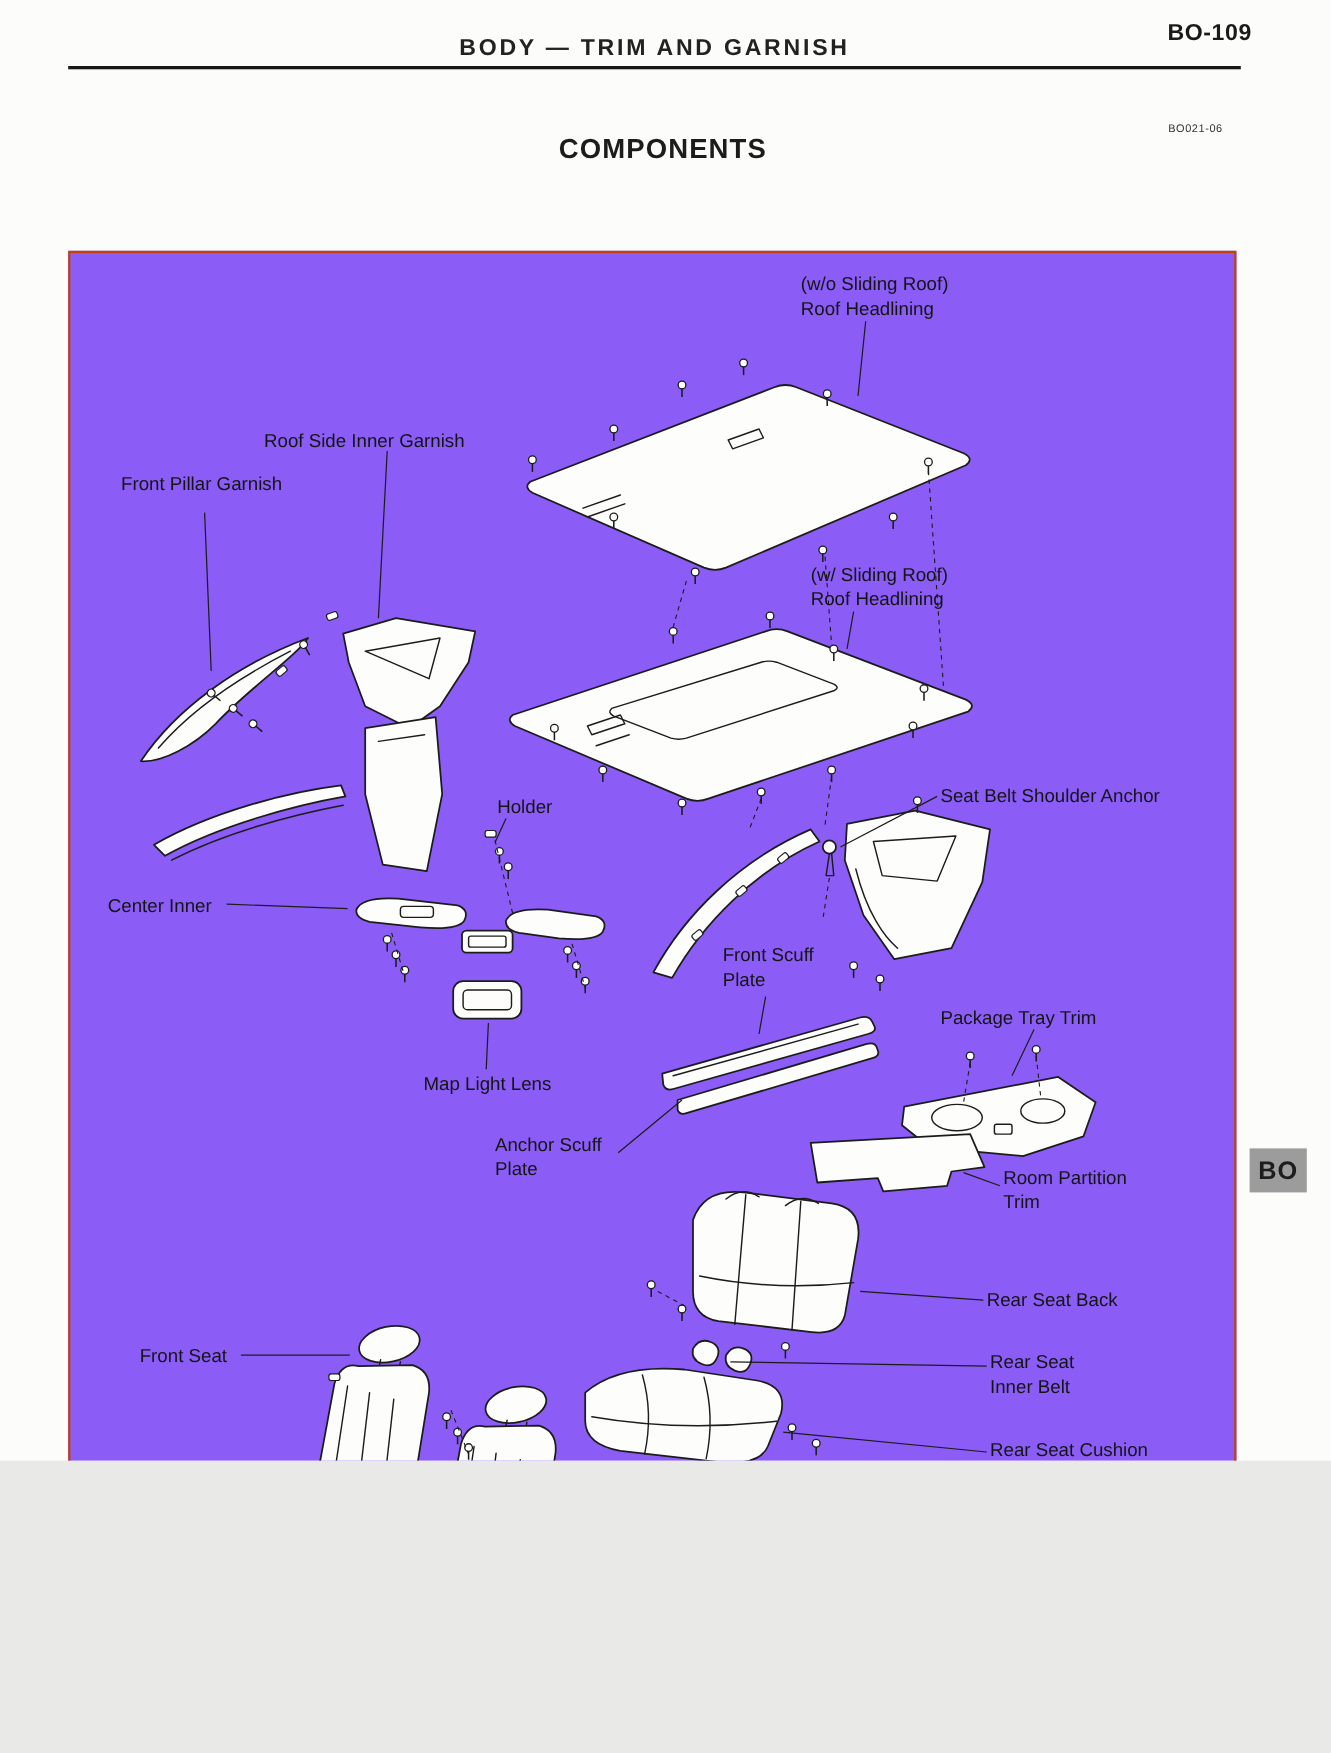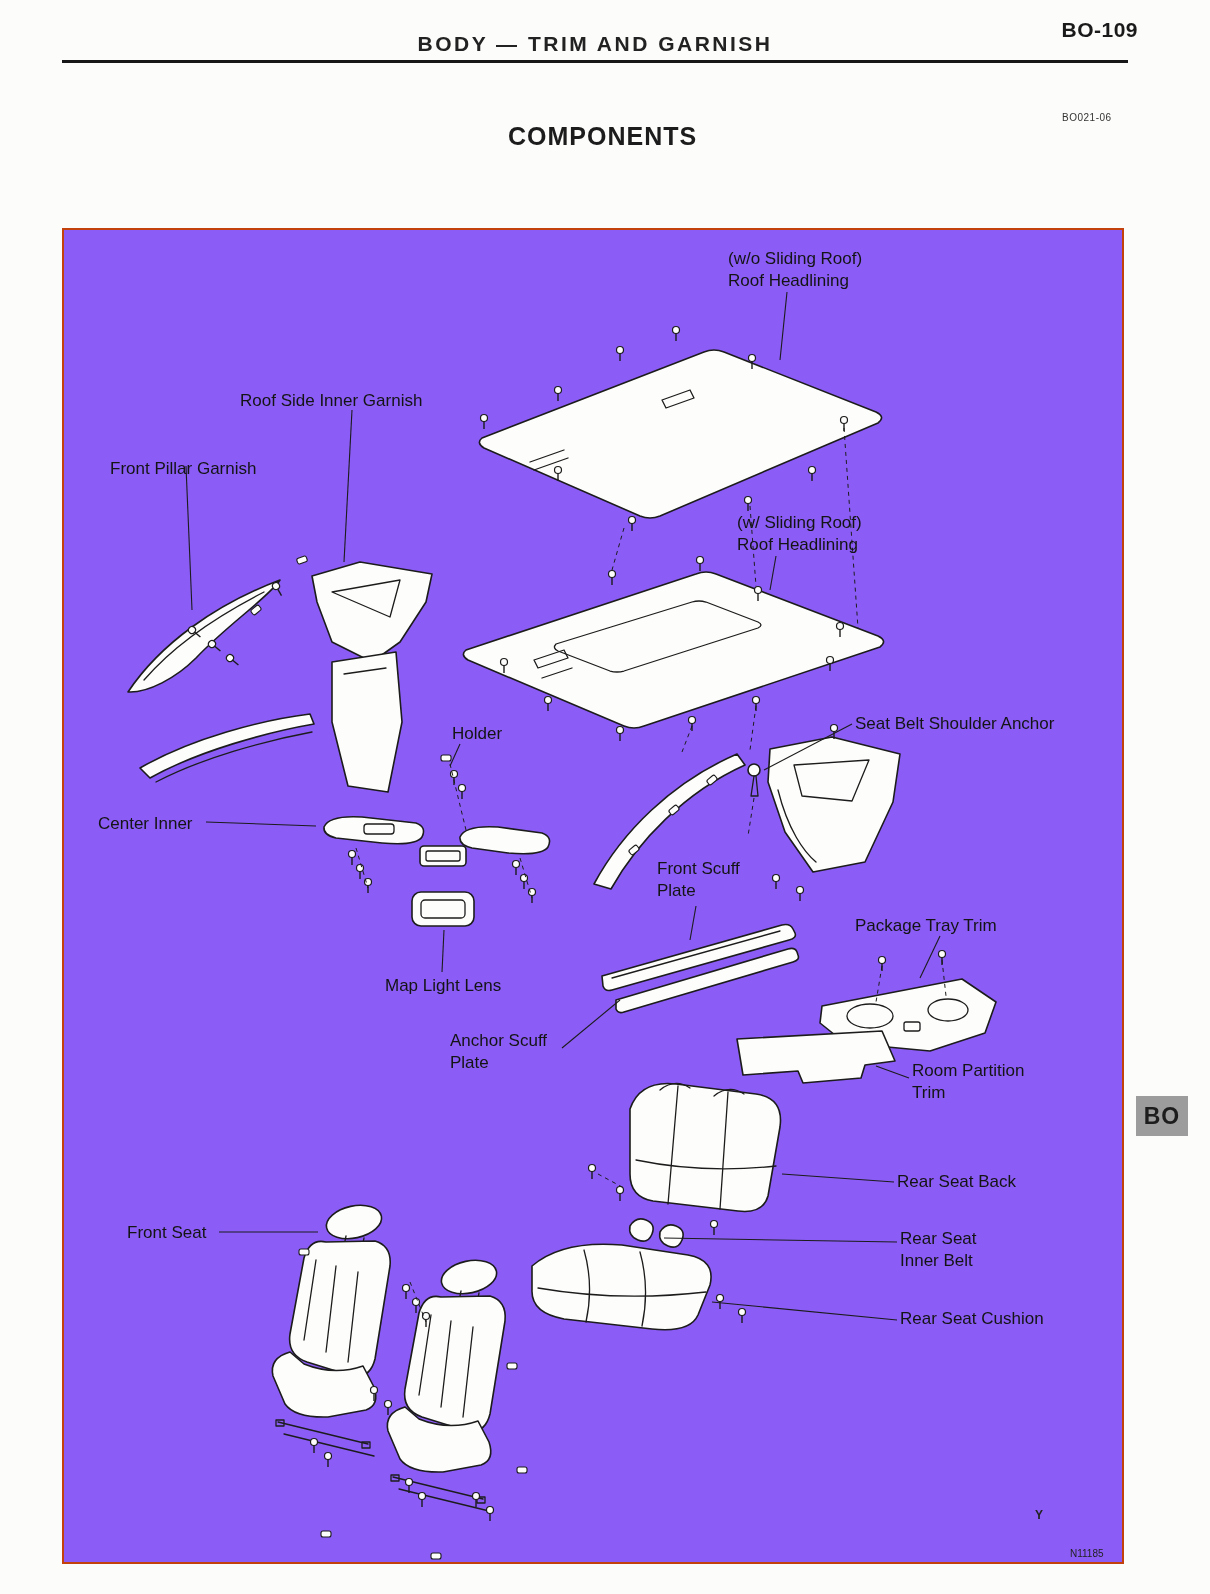--- a/index.html
+++ b/index.html
@@ -1,17 +1,17 @@
 <!DOCTYPE html>
 <html><head>
 <meta charset="utf-8">
 <style>
   html,body{margin:0;padding:0;background:#e9e9e7;}
   .page{
-    position:relative;width:1210px;height:1594px;margin:0 auto;
+    position:relative;width:1210px;height:1328px;margin:0 auto;
     background:#fcfcfa;color:#1a1a1a;
     font-family:"Liberation Sans", sans-serif;overflow:hidden;
   }
   .section-title{
     position:absolute;top:32px;left:62px;width:1066px;text-align:center;
     font-size:21px;font-weight:bold;letter-spacing:2.5px;color:#222;
   }
   .page-number{
     position:absolute;top:18px;right:72px;font-size:21px;font-weight:bold;letter-spacing:.5px;
   }
@@ -31,21 +31,21 @@
     position:absolute;left:62px;top:228px;width:1058px;height:1332px;
     border:2px solid #c2410c;background:#8b5cf6;
   }
   .diagram-box svg{position:absolute;left:0;top:0;width:100%;height:100%;}
   .dlabel{
     position:absolute;font-size:17px;line-height:1.3;color:#141414;white-space:pre-line;
   }
   .fig-mark{position:absolute;left:971px;top:1278px;font-size:12px;font-weight:bold;color:#222;}
   .fig-code{position:absolute;left:1006px;top:1318px;font-size:10px;color:#222;}
   .bo-tab{
-    position:absolute;left:1136px;top:1096px;width:52px;height:40px;
+    position:absolute;left:1136px;top:1044px;width:52px;height:40px;
     background:#9c9c9c;color:#1d1d1d;font-weight:bold;font-size:23px;
     display:flex;align-items:center;justify-content:center;letter-spacing:1px;
   }
   .ln{stroke:#1c1c1c;stroke-width:1.3;fill:none;stroke-linejoin:round;stroke-linecap:round;}
   .part{stroke:#1c1c1c;stroke-width:1.6;fill:#fdfdfb;stroke-linejoin:round;}
   .dash{stroke:#1c1c1c;stroke-width:1;stroke-dasharray:4 4;fill:none;}
   .leader{stroke:#1c1c1c;stroke-width:1.1;fill:none;}
 </style>
 </head>
 <body>
@@ -290,21 +290,21 @@
         <path class="leader" d="M 830 952 L 718 944"></path>
         <path class="leader" d="M 155 1002 L 254 1002"></path>
         <path class="leader" d="M 833 1012 L 600 1008"></path>
         <path class="leader" d="M 833 1090 L 648 1072"></path>
       </g>
     </svg>
 
     <div class="dlabel" style="left:664px;top:18px">(w/o Sliding Roof)
 Roof Headlining</div>
     <div class="dlabel" style="left:176px;top:160px">Roof Side Inner Garnish</div>
-    <div class="dlabel" style="left:46px;top:228px">Front Pillar Garnish</div>
+    <div class="dlabel" style="left:46px;top:199px">Front Pillar Garnish</div>
     <div class="dlabel" style="left:673px;top:282px">(w/ Sliding Roof)
 Roof Headlining</div>
     <div class="dlabel" style="left:791px;top:483px">Seat Belt Shoulder Anchor</div>
     <div class="dlabel" style="left:388px;top:493px">Holder</div>
     <div class="dlabel" style="left:34px;top:583px">Center Inner</div>
     <div class="dlabel" style="left:593px;top:628px">Front Scuff
 Plate</div>
     <div class="dlabel" style="left:791px;top:685px">Package Tray Trim</div>
     <div class="dlabel" style="left:321px;top:745px">Map Light Lens</div>
     <div class="dlabel" style="left:386px;top:800px">Anchor Scuff

